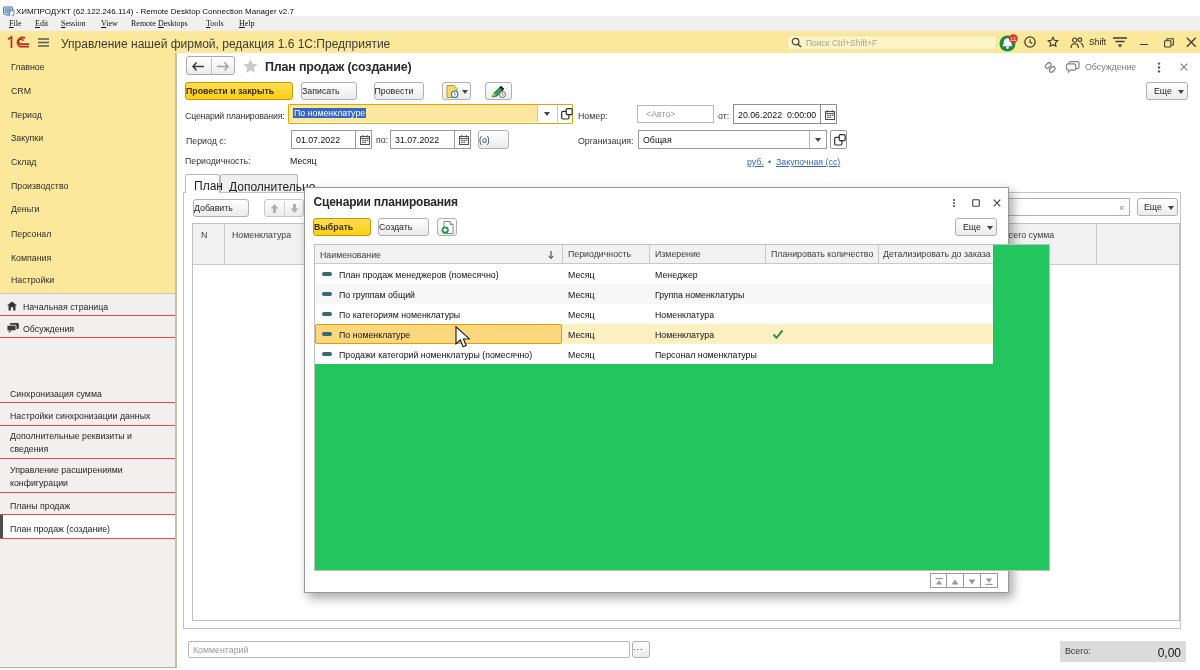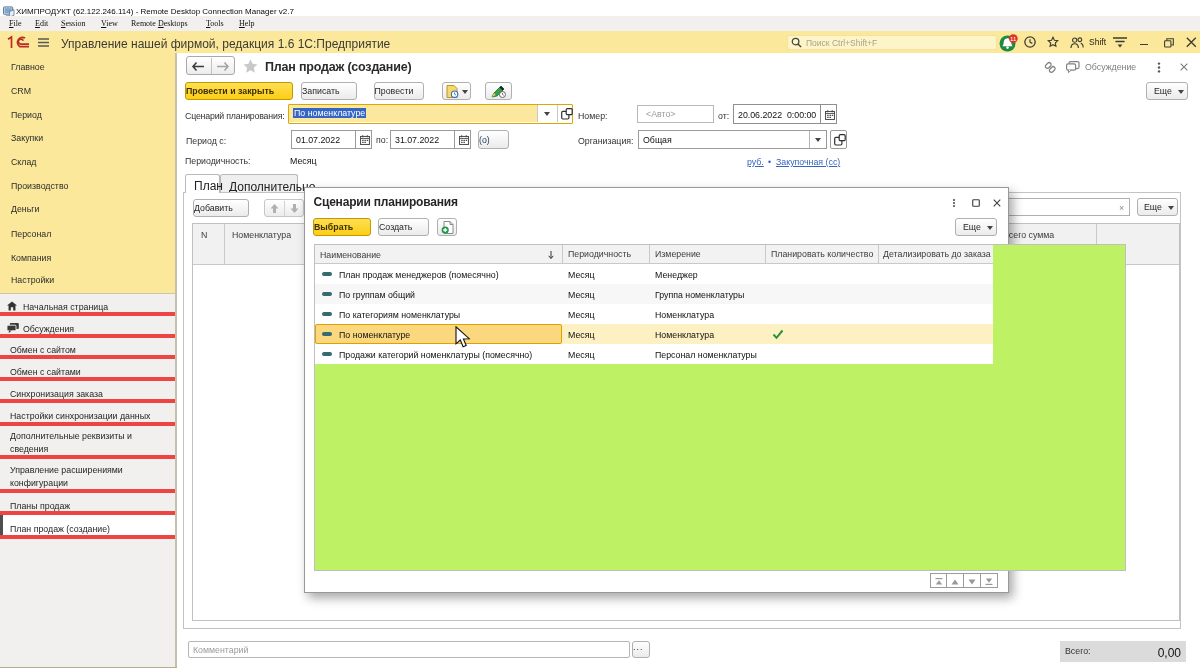--- a/index.html
+++ b/index.html
@@ -18,21 +18,21 @@
 
   
   #topbar { left:0; top:31px; width:1200px; height:22px; background:#fbe89a; }
   #searchbox { position:absolute; left:787px; top:4px; width:210px; height:15px; background:#fdf4c8; border:1px solid #f3e3a2; border-radius:2px; color:#a9a38c; font-size:8.5px; line-height:13px; }
   #searchbox .ph { position:absolute; left:18px; top:1px; }
 
   
   #sidebar { left:0; top:53px; width:175px; height:614px; background:#f1f0ee; }
   #sideyellow { position:absolute; left:0; top:0; width:193px; height:241px; background:#fbe89a; border-bottom:1px solid #cbc6ad; }
   #sideyellow .mi { position:absolute; left:11px; font-size:8.8px; color:#2d2d2d; white-space:nowrap; }
-  .navitem { position:absolute; left:0; width:175px; border-bottom:4px solid #ef4444; color:#262626; font-size:8.8px; }
+  .navitem { position:absolute; left:0; width:175px; border-bottom:1px solid #ef4444; color:#262626; font-size:8.8px; }
   .navitem .t { position:absolute; left:10px; line-height:13px; }
   .navitem .ti { left:23px; }
   .navactive { background:#fff; }
   .navactive .bar { position:absolute; left:0; top:0; width:3px; height:100%; background:#4e4e4e; }
   #sidedivider { left:175px; top:53px; width:2px; height:615px; background:#c6c1a6; }
   #sidebottom { left:0; top:666.5px; width:177px; height:1.5px; background:#b3ae93; }
 
   
   .btn { position:absolute; height:18px; background:linear-gradient(#ffffff,#ebebeb); border:1px solid #b0b0b0; border-radius:3px; font-size:8.8px; color:#262626; }
   .btn .c { position:absolute; width:100%; text-align:left; top:3px; }
@@ -151,28 +151,22 @@
     <span class="t ti" style="top:7px">Начальная страница</span>
   </div>
   <div class="navitem" style="top:263px;height:22px">
     <svg class="abs" style="left:7px;top:7px" width="12" height="10" viewBox="0 0 12 10">
       <rect x="2.8" y="0" width="9" height="6" rx="1" fill="#3a3a3a"></rect>
       <rect x="0" y="2.2" width="9" height="5.6" rx="1" fill="#3a3a3a" stroke="#f1f0ee" stroke-width="0.9"></rect>
       <path d="M1.8 7.4 L1.8 10 L4.8 7.4" fill="#3a3a3a"></path>
     </svg>
     <span class="t ti" style="top:7px">Обсуждения</span>
   </div>
-  <div class="navitem" style="top:285px;height:21px">
-      <span class="t" style="top:6px">Обмен с сайтом</span>
-    </div>
-  <div class="navitem" style="top:306px;height:22px">
-      <span class="t" style="top:7px">Обмен с сайтами</span>
-    </div>
   <div class="navitem" style="top:328px;height:22px">
-      <span class="t" style="top:7px">Синхронизация заказа</span>
+      <span class="t" style="top:7px">Синхронизация сумма</span>
     </div>
   <div class="navitem" style="top:350px;height:23px">
       <span class="t" style="top:7px">Настройки синхронизации данных</span>
     </div>
   <div class="navitem" style="top:373px;height:33px">
       <span class="t" style="top:4px;width:130px">Дополнительные реквизиты и сведения</span>
     </div>
   <div class="navitem" style="top:440px;height:22px">
       <span class="t" style="top:7px">Планы продаж</span>
     </div>
@@ -413,21 +407,21 @@
       <path d="M9 0.5 V3.5 H12" fill="none" stroke="#8a8a8a" stroke-width="1"></path>
       <circle cx="4.2" cy="9" r="3.6" fill="#1e9a46"></circle>
       <path d="M4.2 7 V11 M2.2 9 H6.2" stroke="#fff" stroke-width="1.3"></path>
     </svg>
   </div>
   <div class="btn" style="left:650px;top:30px;width:42px">
       <span class="c" style="text-align:left;left:7px">Еще</span>
     <div class="ddarrow" style="left:31px;top:7px"></div>
   </div>
 
-  <div class="abs" style="left:9px;top:56px;width:812px;height:327px;border:1px solid #bfbfbf;background:#bef264">
+  <div class="abs" style="left:9px;top:56px;width:736px;height:327px;border:1px solid #bfbfbf;background:#22c55e">
 
     <div class="abs" style="left:0;top:0;width:678px;height:19px;background:#f2f2f2;border-bottom:1px solid #c9c9c9"></div>
     <span class="abs th" style="left:5px;top:4.5px">Наименование</span>
     <svg class="abs" style="left:233px;top:5.5px" width="6" height="9" viewBox="0 0 6 9">
         <path d="M3 0 V7 M0.7 4.8 L3 7.6 L5.3 4.8" fill="none" stroke="#333" stroke-width="1"></path>
       </svg>
     <span class="abs th" style="left:253px;top:4px">Периодичность</span>
     <span class="abs th" style="left:340px;top:4px">Измерение</span>
     <span class="abs th" style="left:456px;top:4px">Планировать количество</span>
     <span class="abs th" style="left:568px;top:4px">Детализировать до заказа</span>

